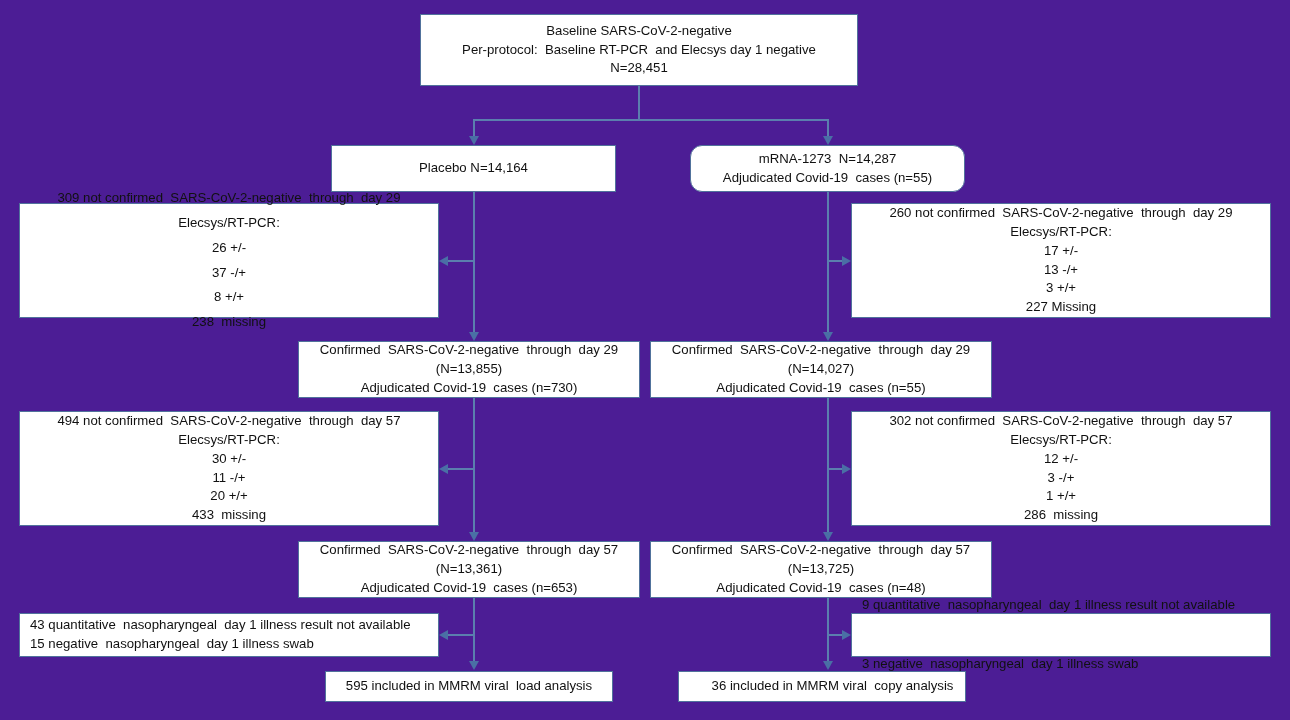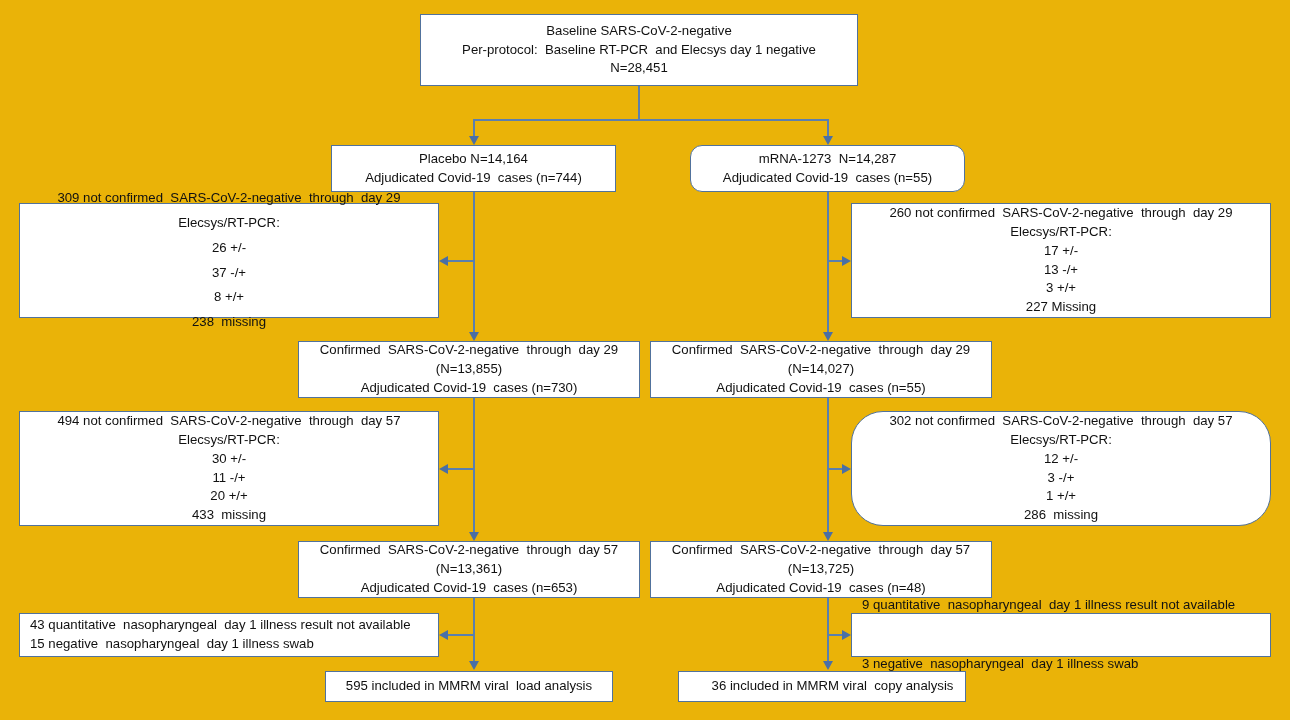--- a/index.html
+++ b/index.html
@@ -8,21 +8,21 @@
     padding: 0;
     background: #ffffff;
   }
   body {
     font-family: "Liberation Sans", sans-serif;
   }
   #canvas {
     position: relative;
     width: 1290px;
     height: 720px;
-    background: #eab308;
+    background: #4c1d95;
     overflow: hidden;
   }
   .box {
     position: absolute;
     box-sizing: border-box;
     border: 1.4px solid #51729c;
     background: #ffffff;
     color: #111111;
     font-size: 13.2px;
     line-height: 1.42;
@@ -80,21 +80,20 @@
 <div id="canvas">
 
   <div class="box" style="left:420px; top:14px; width:438px; height:72px;">
     <span class="ln">Baseline SARS-CoV-2-negative</span>
     <span class="ln">Per-protocol:  Baseline RT-PCR  and Elecsys day 1 negative</span>
     <span class="ln">N=28,451</span>
   </div>
 
   <div class="box" style="left:331px; top:145px; width:285px; height:47px;">
     <span class="ln">Placebo N=14,164</span>
-    <span class="ln">Adjudicated Covid-19  cases (n=744)</span>
   </div>
 
   <div class="box" style="left:690px; top:145px; width:275px; height:47px;border-radius:12px;">
     <span class="ln">mRNA-1273  N=14,287</span>
     <span class="ln">Adjudicated Covid-19  cases (n=55)</span>
   </div>
 
   <div class="box" style="left:19px; top:203px; width:420px; height:115px;gap:6px;">
     <span class="ln">309 not confirmed  SARS-CoV-2-negative  through  day 29</span>
     <span class="ln">Elecsys/RT-PCR:</span>
@@ -127,21 +126,21 @@
 
   <div class="box" style="left:19px; top:411px; width:420px; height:115px;">
     <span class="ln">494 not confirmed  SARS-CoV-2-negative  through  day 57</span>
     <span class="ln">Elecsys/RT-PCR:</span>
     <span class="ln">30 +/-</span>
     <span class="ln">11 -/+</span>
     <span class="ln">20 +/+</span>
     <span class="ln">433  missing</span>
   </div>
 
-  <div class="box" style="left:851px; top:411px; width:420px; height:115px;border-radius:32px;">
+  <div class="box" style="left:851px; top:411px; width:420px; height:115px;">
     <span class="ln">302 not confirmed  SARS-CoV-2-negative  through  day 57</span>
     <span class="ln">Elecsys/RT-PCR:</span>
     <span class="ln">12 +/-</span>
     <span class="ln">3 -/+</span>
     <span class="ln">1 +/+</span>
     <span class="ln">286  missing</span>
   </div>
 
   <div class="box" style="left:298px; top:541px; width:342px; height:57px;">
     <span class="ln">Confirmed  SARS-CoV-2-negative  through  day 57</span>

